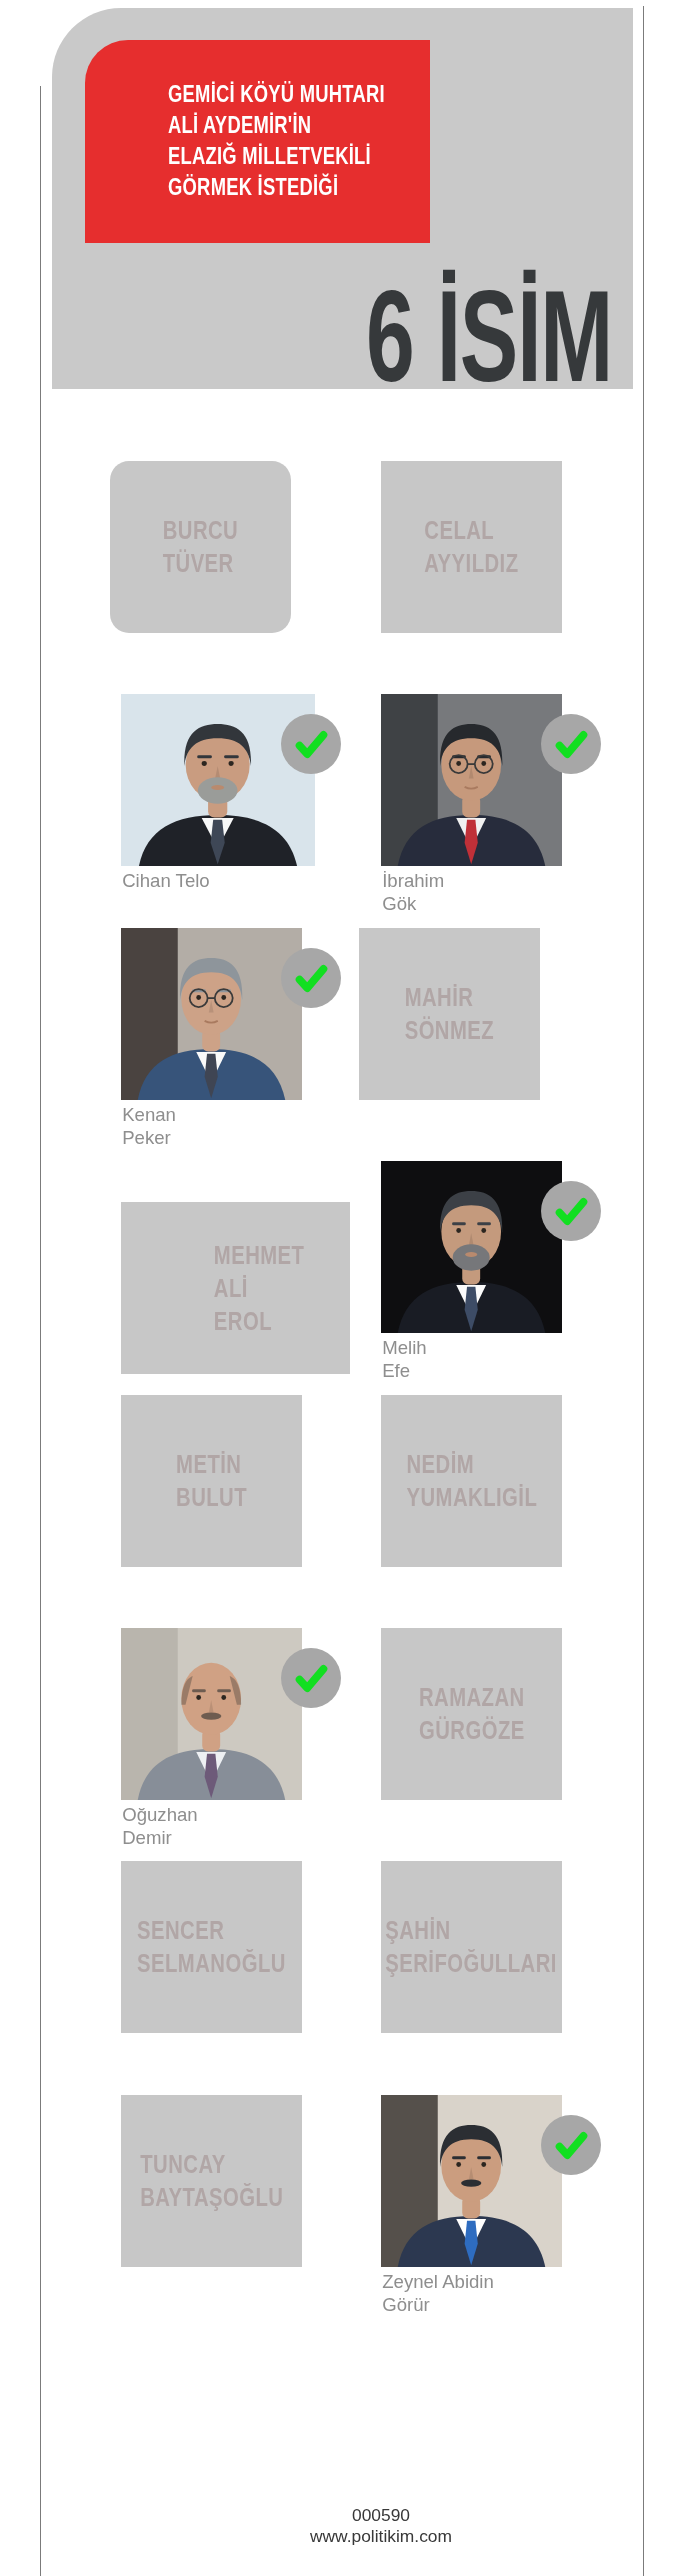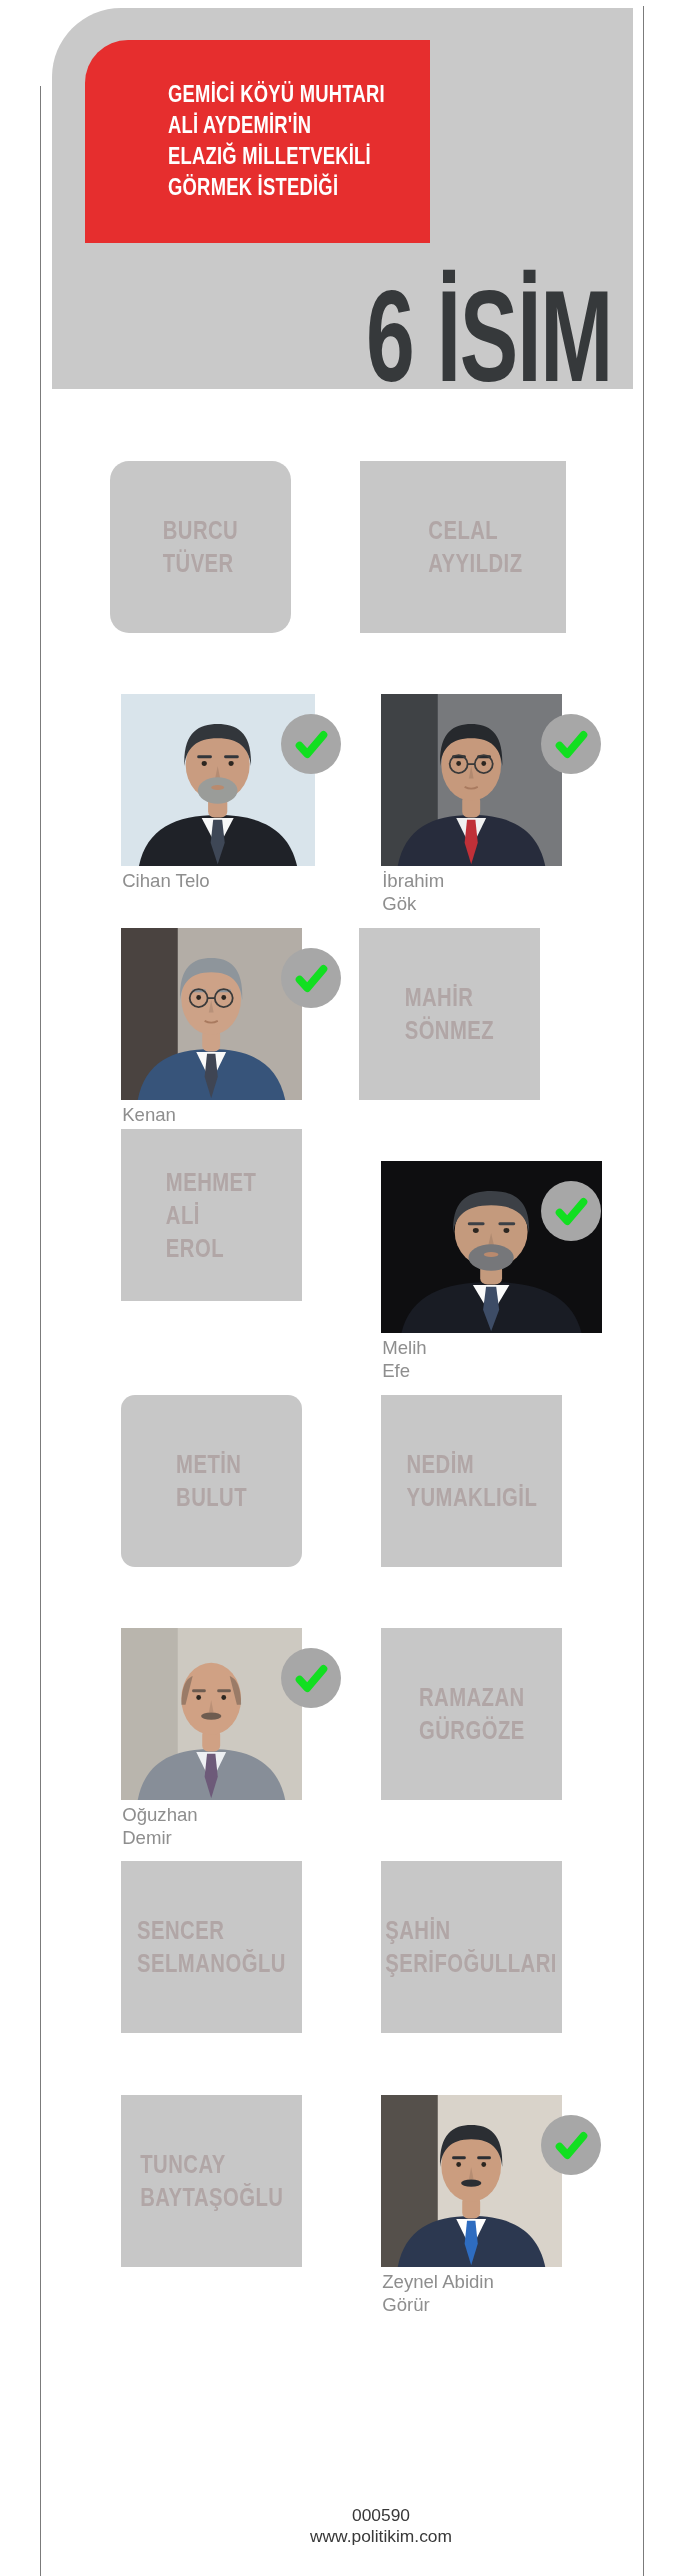--- a/index.html
+++ b/index.html
@@ -55,21 +55,21 @@
 
   <div class="title">6 İSİM</div>
 
   <div id="grid">
       <div class="card placeholder" style="left: 110px; top: 461px; border-radius: 19px;">
         <div class="ph-text">
           <span>BURCU</span>
           <span>TÜVER</span>
         </div>
       </div>
-      <div class="card placeholder" style="left: 360px; top: 461px; padding-left: 25px;">
+      <div class="card placeholder" style="left: 381px; top: 461px;">
         <div class="ph-text">
           <span>CELAL</span>
           <span>AYYILDIZ</span>
         </div>
       </div>
       <div class="card" style="left: 121px; top: 694px; padding-left: 13px;">
         <svg class="photo" viewBox="0 0 303 287" preserveAspectRatio="none">
           <rect x="0" y="0" width="303" height="287" fill="#d9e4eb"></rect>
           <path d="M28,287 C40,225 85,202 151,202 C217,202 262,225 275,287 Z" fill="#1f2228"></path>
           <path d="M126,207 L151,258 L176,207 Z" fill="#f7f8f8"></path>
@@ -157,28 +157,28 @@
           <span>Kenan</span>
           <span>Peker</span>
         </div>
       </div>
       <div class="card placeholder" style="left: 359px; top: 928px;">
         <div class="ph-text">
           <span>MAHİR</span>
           <span>SÖNMEZ</span>
         </div>
       </div>
-      <div class="card placeholder" style="left: 121px; top: 1129px;">
+      <div class="card placeholder" style="left: 121px; top: 1202px; padding-left: 48px;">
         <div class="ph-text">
           <span>MEHMET</span>
           <span>ALİ</span>
           <span>EROL</span>
         </div>
       </div>
-      <div class="card" style="left: 381px; top: 1161px; padding-left: 40px;">
+      <div class="card" style="left: 381px; top: 1161px;">
         <svg class="photo" viewBox="0 0 303 287" preserveAspectRatio="none">
           <rect x="0" y="0" width="303" height="287" fill="#0e0e10"></rect>
           <path d="M28,287 C40,225 85,202 151,202 C217,202 262,225 275,287 Z" fill="#191c24"></path>
           <path d="M126,207 L151,258 L176,207 Z" fill="#fbfbfb"></path>
           <path d="M144,210 L158,210 L162,248 L151,284 L140,248 Z" fill="#3d4c66"></path>
           <rect x="136" y="168" width="30" height="38" rx="10" fill="#c49a7d"></rect>
           <ellipse cx="151" cy="118" rx="50" ry="60" fill="#c49a7d"></ellipse>
           <path d="M99,120 C97,64 121,50 151,50 C181,50 205,64 203,120 C200,92 186,74 151,74 C116,74 102,92 99,120 Z" fill="#3c4046"></path>
           <rect x="119" y="102" width="23" height="5" rx="2.5" fill="#3c4046"></rect>
           <rect x="161" y="102" width="23" height="5" rx="2.5" fill="#3c4046"></rect>
@@ -191,21 +191,21 @@
         <div class="badge">
           <svg width="35" height="31" viewBox="0 0 58 52">
             <polyline points="9,28 22,42 49,10" fill="none" stroke="var(--check,#12df21)" stroke-width="13" stroke-linecap="round" stroke-linejoin="round"></polyline>
           </svg>
         </div>
         <div class="name">
           <span>Melih</span>
           <span>Efe</span>
         </div>
       </div>
-      <div class="card placeholder" style="left: 121px; top: 1395px; border-radius: 14px;">
+      <div class="card placeholder" style="left: 121px; top: 1395px;">
         <div class="ph-text">
           <span>METİN</span>
           <span>BULUT</span>
         </div>
       </div>
       <div class="card placeholder" style="left: 381px; top: 1395px;">
         <div class="ph-text">
           <span>NEDİM</span>
           <span>YUMAKLIGİL</span>
         </div>

